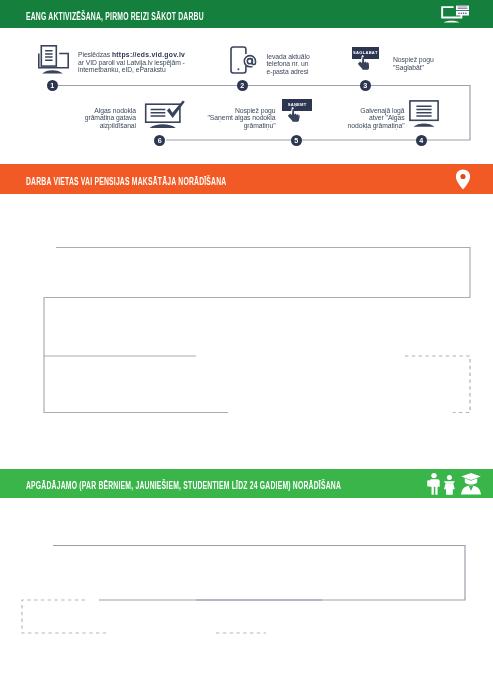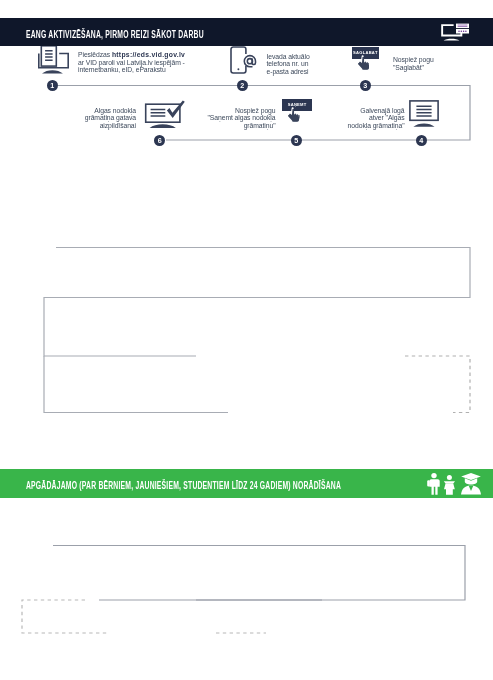--- a/index.html
+++ b/index.html
@@ -2,21 +2,21 @@
 <html><head>
 <meta charset="utf-8">
 <title>EANG</title>
 <style>
 html,body{margin:0;padding:0;}
 body{width:493px;height:680px;background:#fff;font-family:"Liberation Sans",sans-serif;overflow:hidden;position:relative;-webkit-font-smoothing:antialiased;}
 #page{position:absolute;left:0;top:0;width:493px;height:680px;background:#fff;}
 .band{position:absolute;left:0;width:493px;}
 .band-title{position:absolute;left:26px;top:50%;margin-top:-2.5px;transform:scaleX(0.681);transform-origin:left center;font-weight:bold;color:#fff;font-size:10px;line-height:10px;letter-spacing:0.3px;white-space:nowrap;}
 .band-icon{position:absolute;}
-#band-1{top:18px;height:28px;background:#0f172a;}
+#band-1{top:0;height:28px;background:#15803d;}
 #band-2{top:164px;height:30px;background:#F15A24;}
 #band-3{top:469px;height:29px;background:#39B54A;}
 svg#flow{position:absolute;left:0;top:0;width:493px;height:680px;}
 .txt{position:absolute;font-size:6.8px;line-height:7.6px;color:#3E4A5C;letter-spacing:-0.08px;}
 .txt.r{text-align:right;}
 .txt .b{font-weight:bold;color:#2C3651;letter-spacing:0.28px;}
 .circ{position:absolute;width:11px;height:11px;border-radius:50%;background:#2C3651;color:#fff;font-weight:bold;font-size:7.2px;line-height:11.3px;text-align:center;letter-spacing:-0.3px;}
 .btn{position:absolute;background:#2C3651;color:#fff;font-weight:bold;font-size:4.1px;letter-spacing:0.25px;text-align:center;line-height:12.4px;height:12.4px;white-space:nowrap;text-indent:0.25px;}
 .ic{position:absolute;}
 </style>
@@ -148,20 +148,29 @@
             <circle cx="25.9" cy="8.2" r="0.75"></circle>
           </g>
       <g fill="#662D91">
             <rect x="17.6" y="1.7" width="9.8" height="0.6"></rect>
             <rect x="17.6" y="3.2" width="9.8" height="0.6"></rect>
           </g>
     </svg>
   </div>
 </div>
 
+<div class="band" id="band-2">
+  <div class="band-title">DARBA VIETAS VAI PENSIJAS MAKSĀTĀJA NORĀDĪŠANA</div>
+  <div class="band-icon" style="left:455px;top:5px;">
+    <svg width="16" height="21" viewBox="0 0 16 21">
+      <path d="M8 0.6C4 0.6 0.9 3.7 0.9 7.7c0 5.3 7.1 12.7 7.1 12.7s7.1-7.4 7.1-12.7C15.1 3.7 12 0.6 8 0.6z" fill="#fff"></path>
+      <circle cx="8" cy="7.5" r="2.6" fill="#E2481F"></circle>
+    </svg>
+  </div>
+</div>
 
 <div class="band" id="band-3">
   <div class="band-title">APGĀDĀJAMO (PAR BĒRNIEM, JAUNIEŠIEM, STUDENTIEM LĪDZ 24 GADIEM) NORĀDĪŠANA</div>
   <div class="band-icon" style="left:424px;top:3px;">
     <svg width="59" height="23" viewBox="0 0 59 23">
 
       <g fill="#fff">
         <circle cx="10" cy="3.6" r="2.7"></circle>
         <path d="M6.2 7.2h7.6c1.1 0 1.9.9 1.9 1.9v5.6h-2.1v8.1h-2.3v-8.1H9.8v8.1H7.5v-8.1H5.4V9.1c0-1 .8-1.9 1.9-1.9z"></path>
         <rect x="3.2" y="8.3" width="2.6" height="6.2" rx="1.1"></rect>

